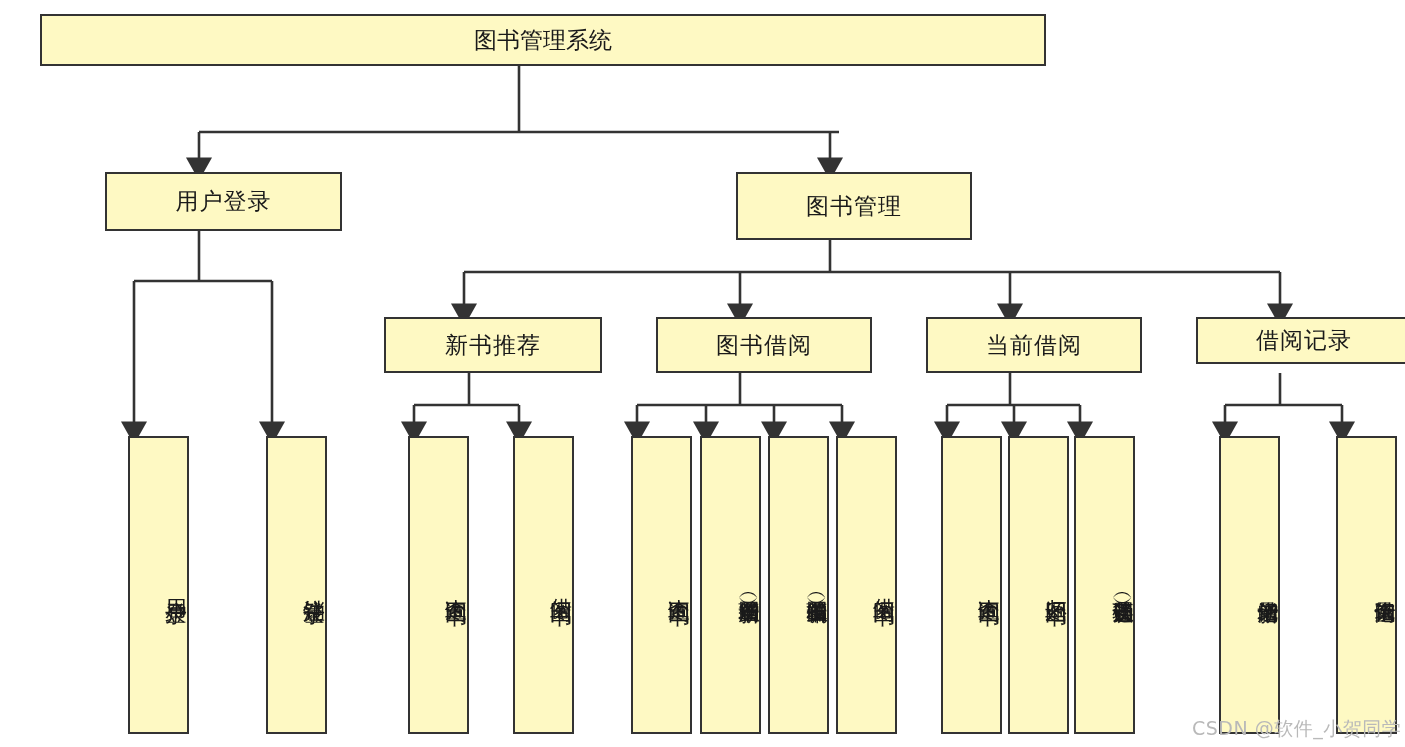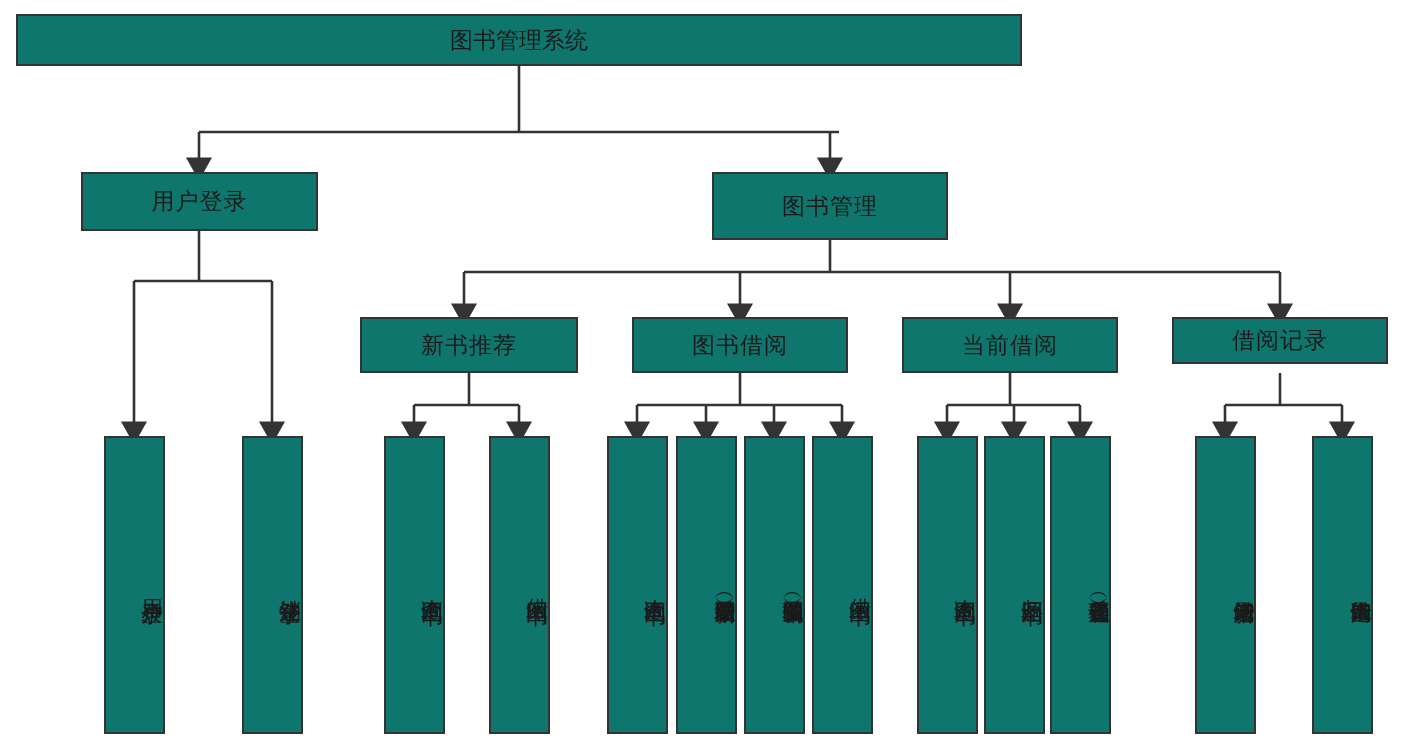--- a/index.html
+++ b/index.html
@@ -22,26 +22,27 @@
     position: absolute;
     left: 0;
     top: 0;
     width: 1405px;
     height: 747px;
     pointer-events: none;
   }
   .node {
     position: absolute;
     box-sizing: border-box;
-    background: #0f766e;
+    background: #fef9c3;
     border: 2.5px solid #333333;
     display: flex;
     align-items: center;
     justify-content: center;
     color: #1a1a1a;
+    margin-left: 24px;
   }
   .node.h {
     font-size: 23px;
     letter-spacing: 1px;
     line-height: 1.15;
   }
   .node.root {
     font-size: 23px;
   }
   .node.v {
@@ -191,14 +192,15 @@
     <span class="vtext">确认归还（管理员）</span>
   </div>
 
   <div class="node v tight" style="left:1195px; top:436px; width:61px; height:298px;">
     <span class="vtext">新增借阅记录</span>
   </div>
   <div class="node v tight" style="left:1312px; top:436px; width:61px; height:298px;">
     <span class="vtext">查询借阅记录</span>
   </div>
 
+  <div class="watermark" style="left:1192px; top:716px;">CSDN @软件_小贺同学</div>
 
 </div>
 
 </body></html>

